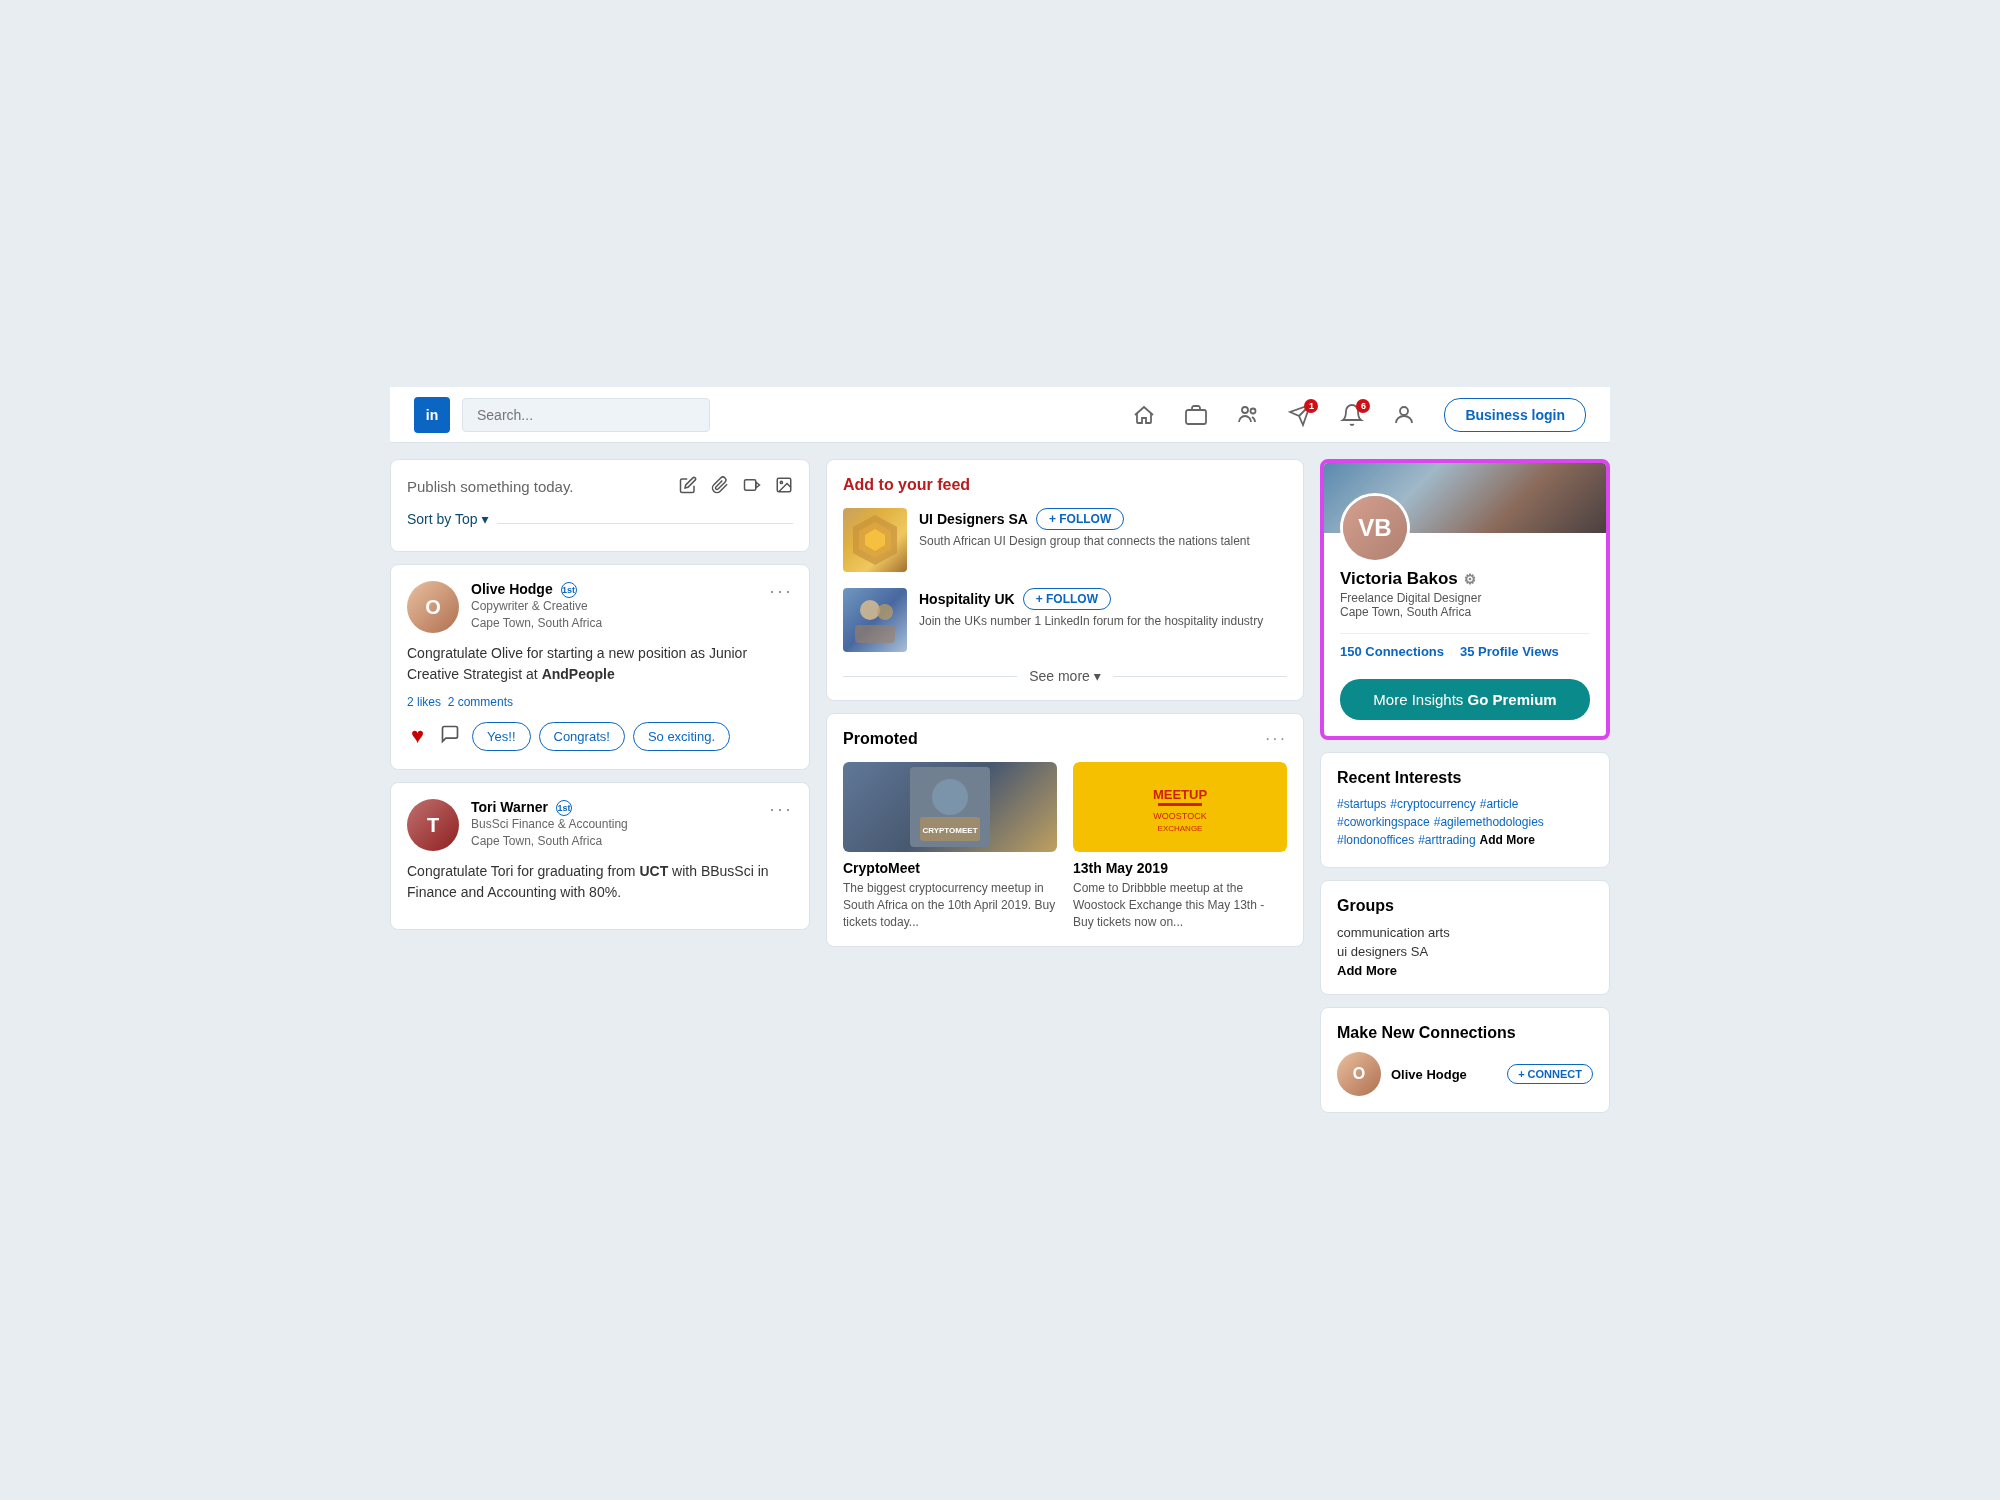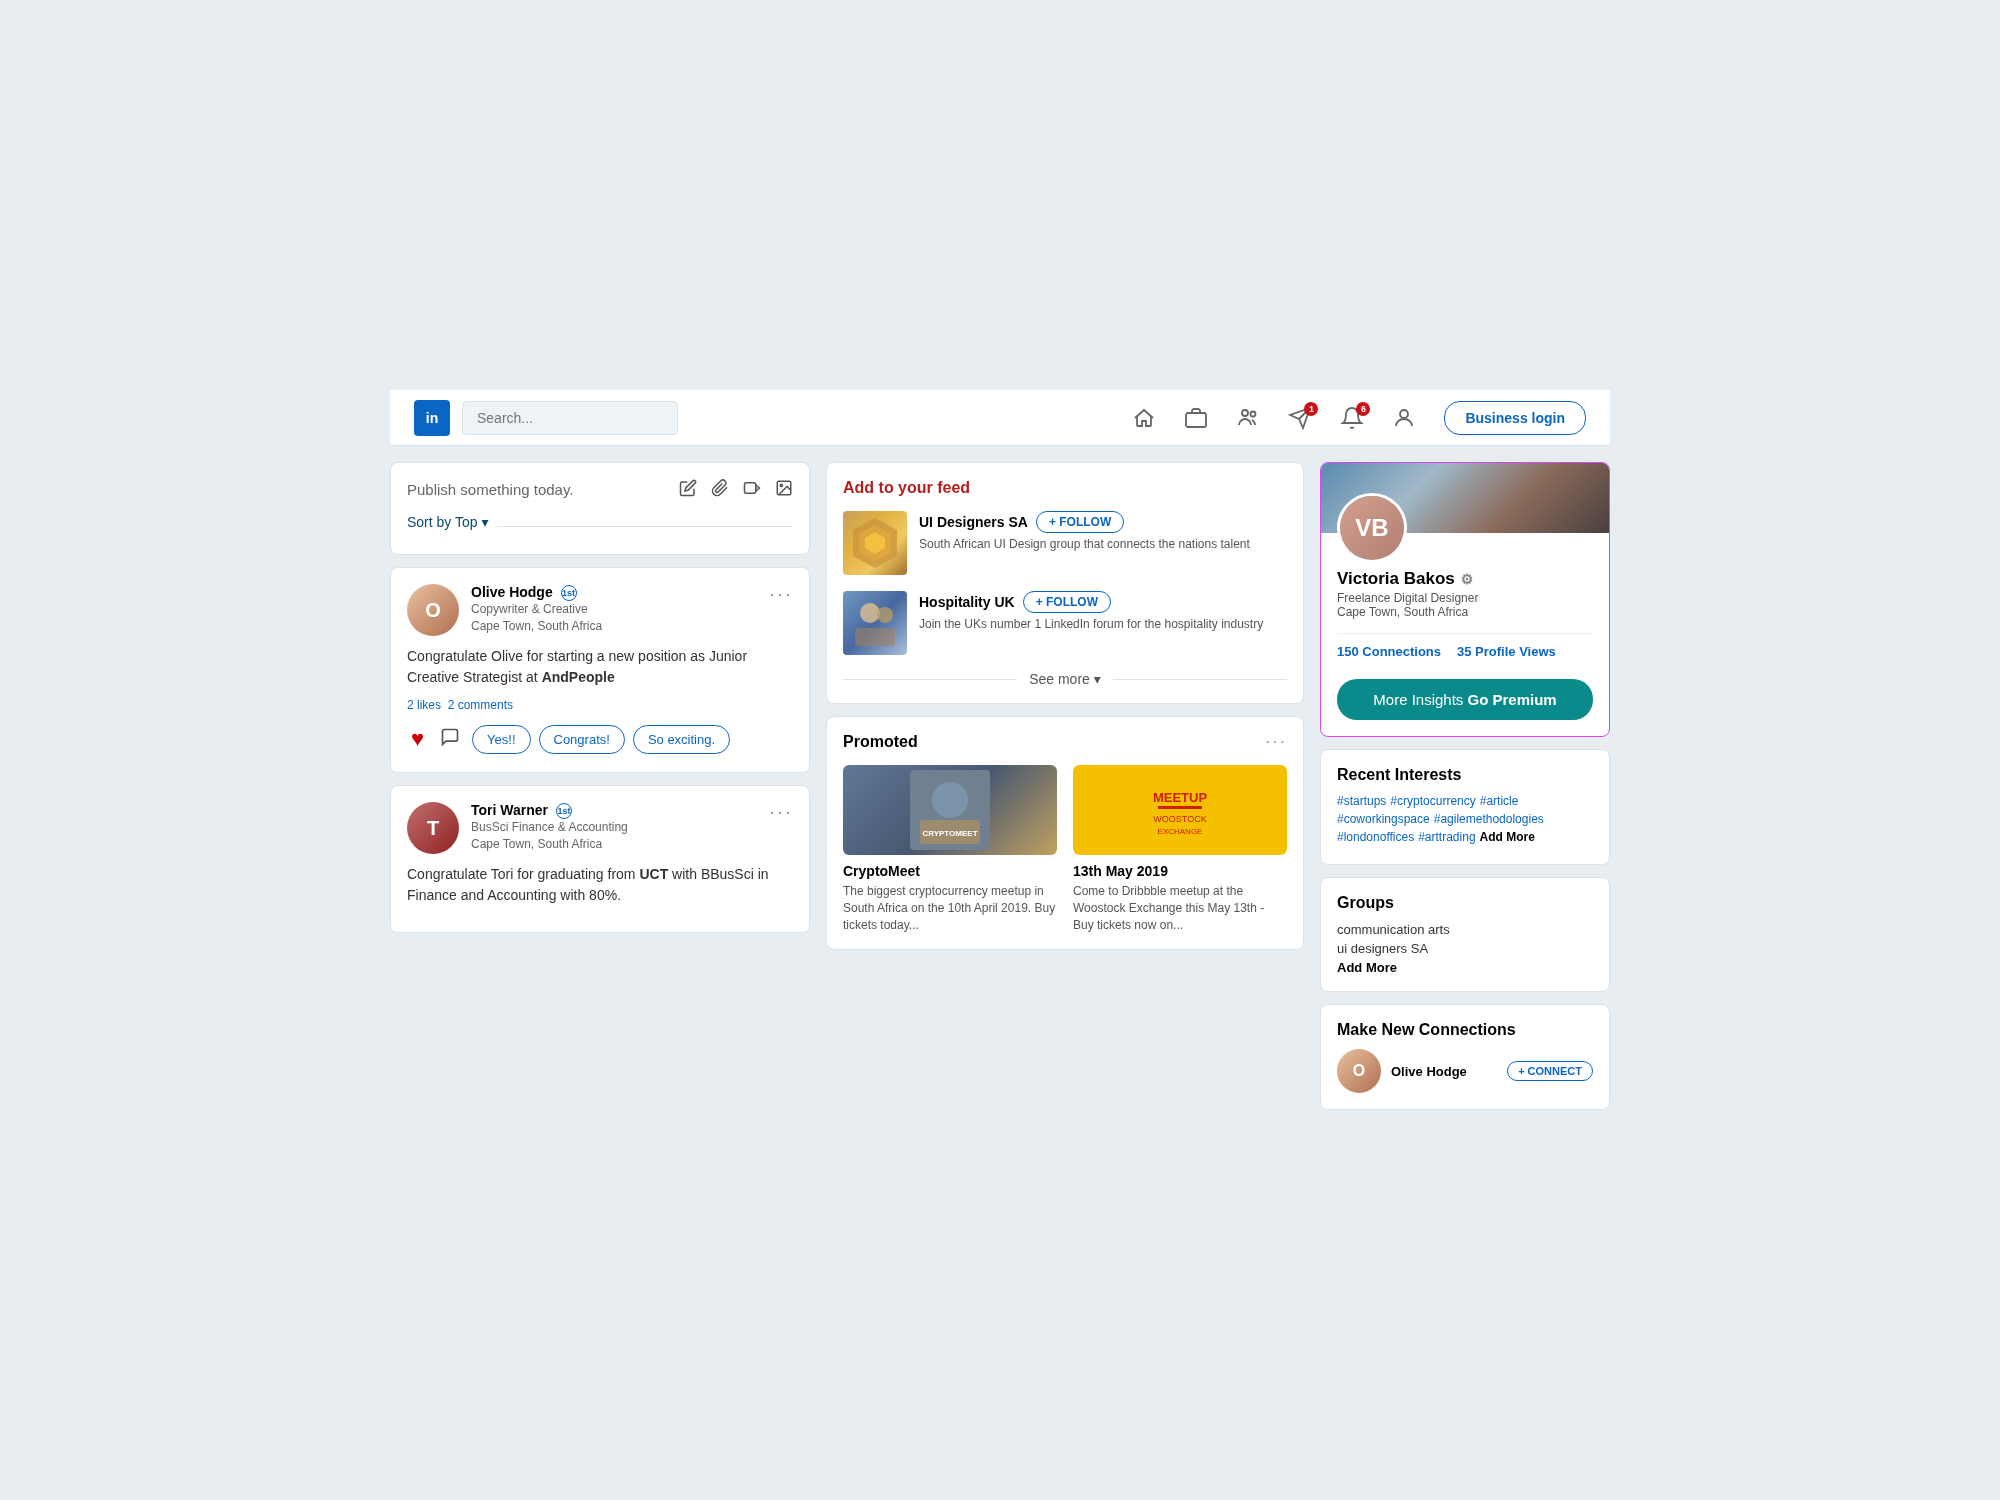--- a/index.html
+++ b/index.html
@@ -39,21 +39,21 @@
       border-radius: 4px;
       flex-shrink: 0;
     }
     .search-bar {
       background: #eef3f8;
       border: 1px solid #dce2e9;
       border-radius: 4px;
       padding: 8px 14px;
       font-size: 14px;
       color: #888;
-      width: 216px;
+      width: 248px;
       outline: none;
     }
     .nav-spacer { flex: 1; }
     .nav-icons {
       display: flex;
       align-items: center;
       gap: 28px;
     }
     .nav-icon-wrap {
       position: relative;
@@ -372,21 +372,21 @@
     
     .right-col {
       width: 290px;
       flex-shrink: 0;
       display: flex;
       flex-direction: column;
       gap: 12px;
     }
     .profile-card {
       border-radius: 8px;
-      border: 1px solid #d946ef;
+      border: 4px solid #d946ef;
       overflow: hidden;
       background: #fff;
     }
     .profile-banner {
       height: 70px;
       background: linear-gradient(135deg, #5b8aae, #a0b8c8, #8a6a5a, #4a4040);
       position: relative;
     }
     .profile-avatar {
       width: 70px;

